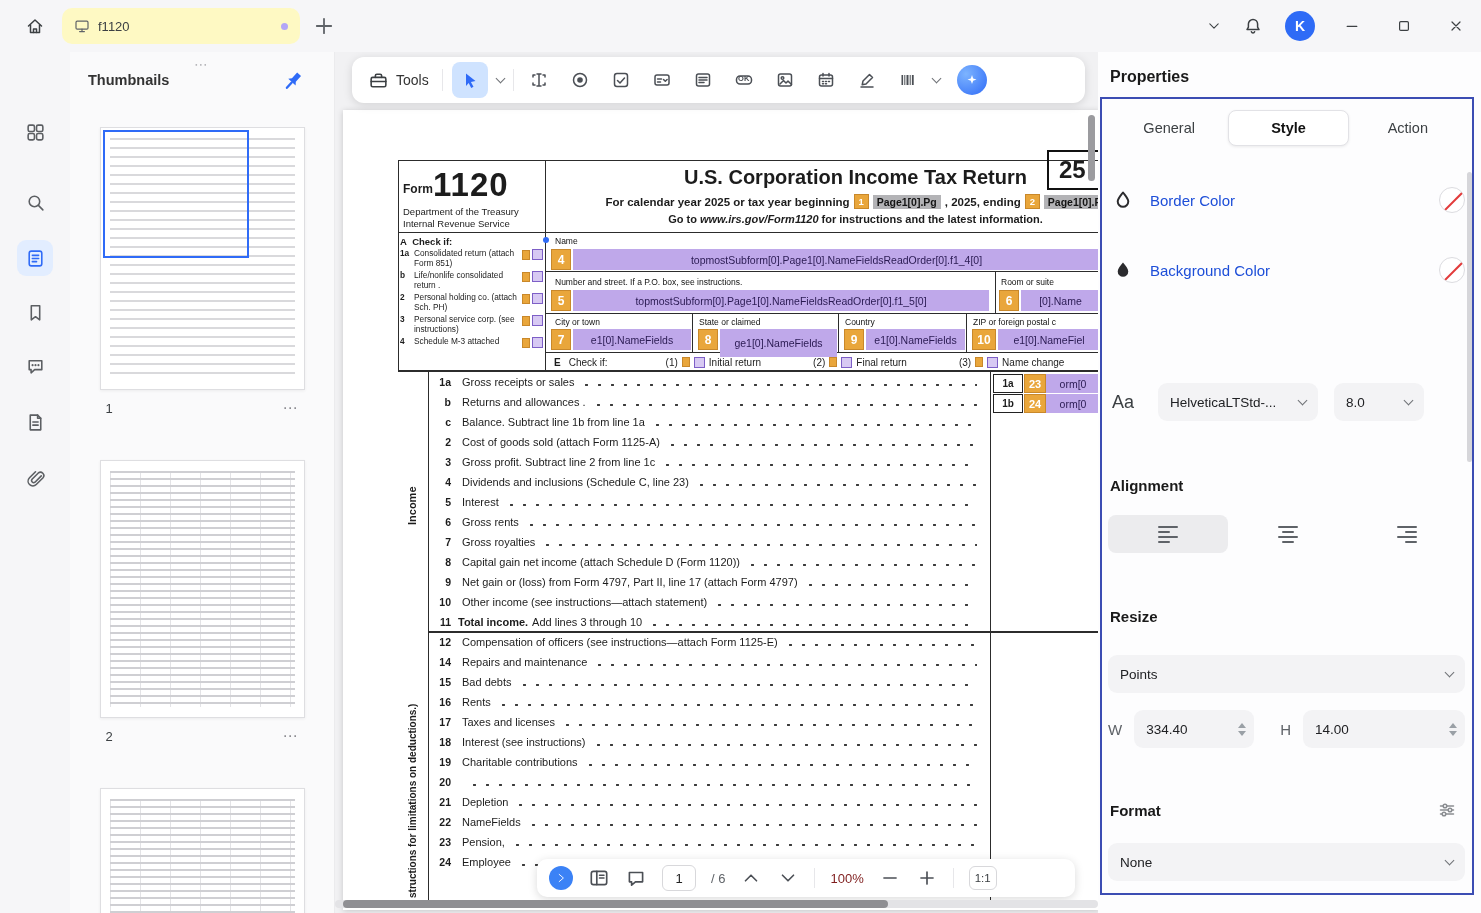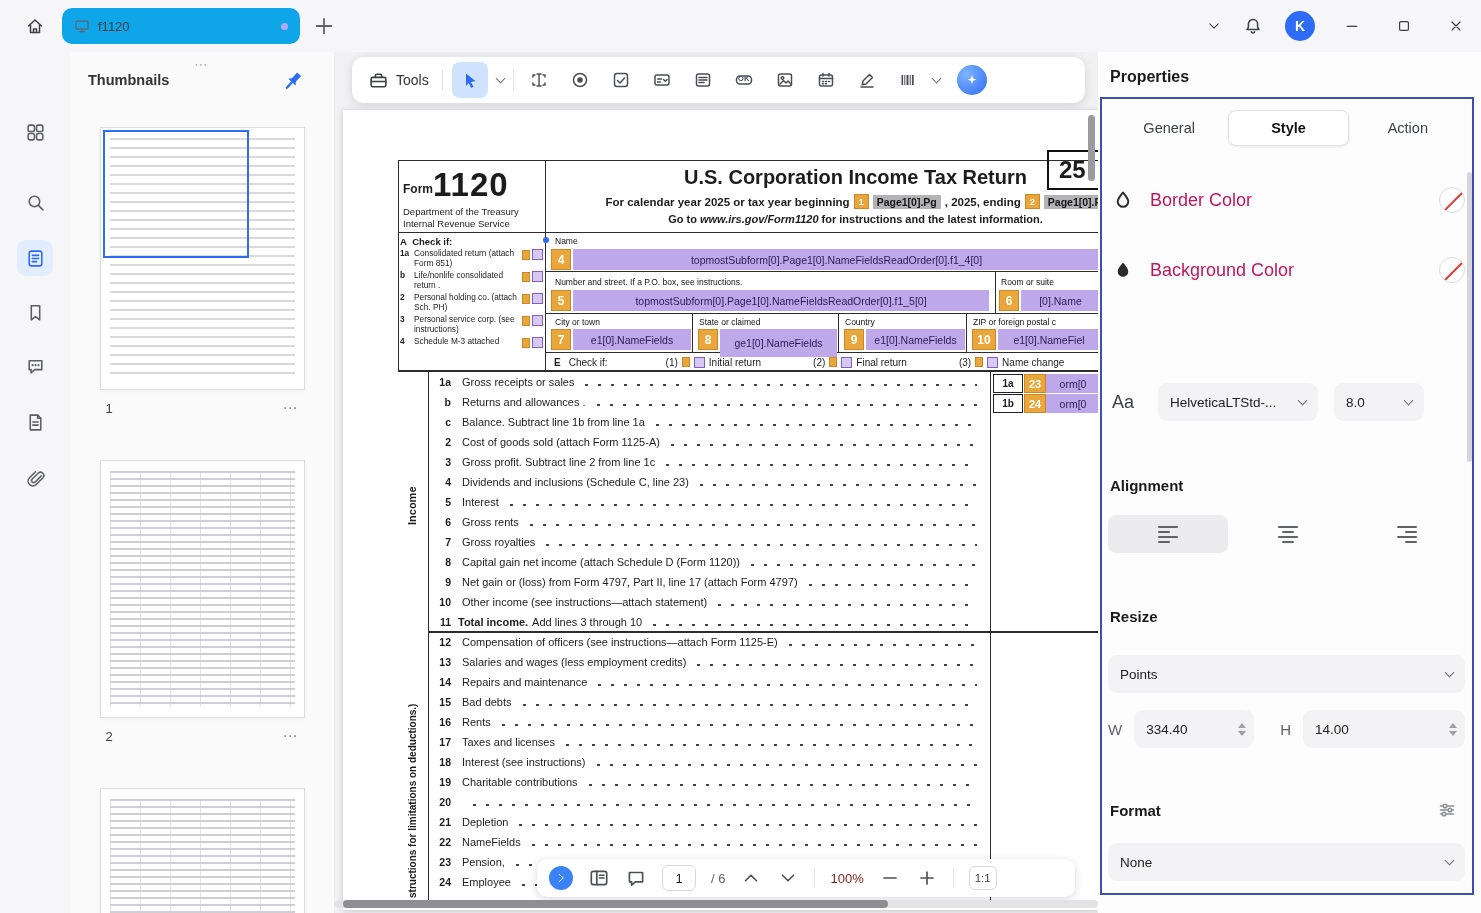--- a/index.html
+++ b/index.html
@@ -4,21 +4,21 @@
 <style>
   *{box-sizing:border-box;margin:0;padding:0}
   html,body{width:1481px;height:913px;overflow:hidden}
   body{font-family:"Liberation Sans","DejaVu Sans",sans-serif;background:#f6f6f8;position:relative;color:#222}
   svg{display:block;width:100%;height:100%;fill:none;stroke:currentColor;stroke-width:1.5;stroke-linecap:round;stroke-linejoin:round}
 
   
   .topbar{position:absolute;left:0;top:0;right:0;height:52px}
   .home-btn{position:absolute;left:16px;top:8px;width:38px;height:36px;border-radius:9px;display:flex;align-items:center;justify-content:center;color:#3c4043}
   .home-btn .ic{width:20px;height:20px}
-  .doc-tab{position:absolute;left:62px;top:8px;width:238px;height:36px;background:#0ea5e9;border-radius:10px;display:flex;align-items:center;padding:0 12px;gap:8px}
+  .doc-tab{position:absolute;left:62px;top:8px;width:238px;height:36px;background:#fef9c3;border-radius:10px;display:flex;align-items:center;padding:0 12px;gap:8px}
   .doc-tab .ic{width:16px;height:16px;color:#5f6368}
   .doc-tab .lbl{font-size:13px;color:#3c4043;flex:1}
   .tab-dot{width:7px;height:7px;border-radius:50%;background:#b3a6f7}
   .newtab-btn{position:absolute;left:312px;top:14px;width:24px;height:24px;color:#5f6368;display:flex;align-items:center;justify-content:center}
   .tb-right{position:absolute;right:10px;top:0;height:52px;display:flex;align-items:center;gap:22px}
   .tb-right .ic{width:20px;height:20px;color:#3c4043}
   .ic-sm{width:14px !important;height:14px !important}
   .avatar{width:30px;height:30px;border-radius:50%;background:#2e6bf6;color:#fff;font-size:14px;font-weight:bold;display:flex;align-items:center;justify-content:center}
   .win-btn{width:30px;height:30px;display:flex;align-items:center;justify-content:center;color:#3c4043}
   .win-btn .ic{width:16px;height:16px}
@@ -127,21 +127,21 @@
 
   
   .props{position:absolute;right:0;top:52px;width:383px;bottom:0;background:#fdfdfe}
   .props-title{position:absolute;left:12px;top:16px;font-size:16px;font-weight:bold;color:#1a1a1a}
   .props-box{position:absolute;left:2px;top:45px;width:374px;height:798px;border:2px solid #3c4db3}
   .props-tabs{position:absolute;left:12px;right:14px;top:58px;height:40px;display:flex}
   .ptab{flex:1;height:36px;display:flex;align-items:center;justify-content:center;font-size:14.5px;color:#3c4043;border-radius:8px}
   .ptab.active{background:#fff;border:1px solid #e2e2e6;box-shadow:0 1px 3px rgba(0,0,0,.08);color:#111;font-weight:bold}
   .prow{position:absolute;left:14px;right:16px;height:40px;display:flex;align-items:center;gap:16px}
   .prow .ic{width:22px;height:22px;color:#2b2b2e;flex:none}
-  .prow-lbl{font-size:18px;color:#be185d;flex:1}
+  .prow-lbl{font-size:15px;color:#1d4ed8;flex:1}
   .sw{width:26px;height:26px;border-radius:50%;background:#fff;border:1px solid #dcdce0;position:relative;overflow:hidden;flex:none}
   .sw.none::after{content:"";position:absolute;left:-5px;top:12px;width:38px;height:2px;background:#e23b3b;transform:rotate(-45deg)}
   .sw.fillnavy{background:#1b2a70;border-color:#1b2a70}
   .aa-lbl{font-size:18px;color:#3c4043;width:30px;flex:none}
   .dd{height:38px;background:#f3f3f5;border-radius:9px;display:flex;align-items:center;padding:0 12px;gap:8px}
   .dd .val{font-size:13.5px;color:#202124;flex:1;white-space:nowrap;overflow:hidden}
   .sec-lbl{position:absolute;left:12px;font-size:15px;font-weight:bold;color:#1a1a1a}
   .al-row{position:absolute;left:10px;right:14px;top:463px;height:38px;display:flex}
   .al-btn{flex:1;display:flex;align-items:center;justify-content:center;border-radius:8px}
   .al-btn.selected{background:#ececee}
@@ -573,26 +573,20 @@
           <span class="fleader"></span>
         </div>
 
         <div class="frow">
           <span class="fnum">12</span>
           <span class="fbold"></span>
           <span class="ftext">Compensation of officers (see instructions—attach Form 1125-E)</span>
           <span class="fleader"></span>
         </div>
 
-        <div class="frow">
-          <span class="fnum">13</span>
-          <span class="fbold"></span>
-          <span class="ftext">Salaries and wages (less employment credits)</span>
-          <span class="fleader"></span>
-        </div>
 
         <div class="frow">
           <span class="fnum">14</span>
           <span class="fbold"></span>
           <span class="ftext">Repairs and maintenance</span>
           <span class="fleader"></span>
         </div>
 
         <div class="frow">
           <span class="fnum">15</span>

